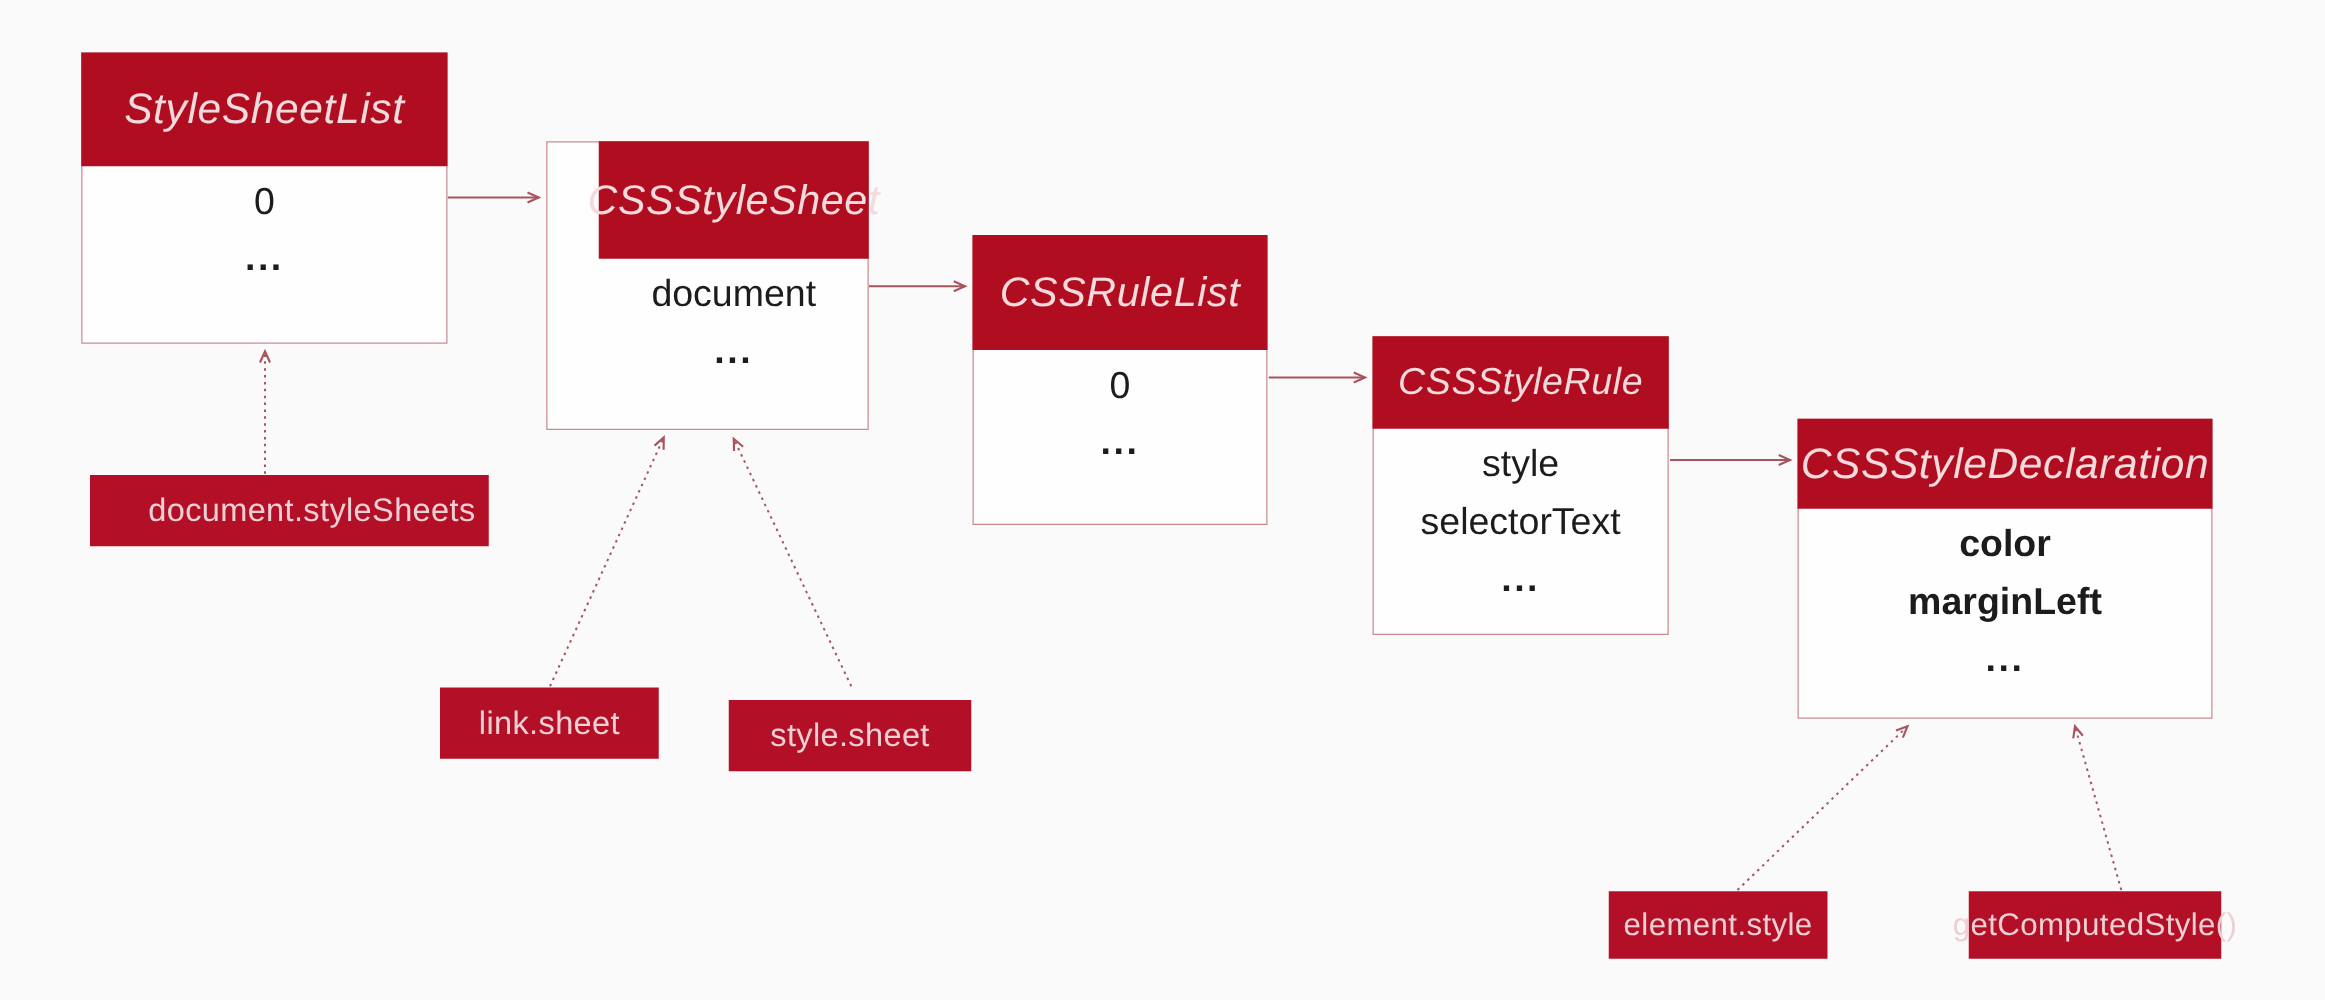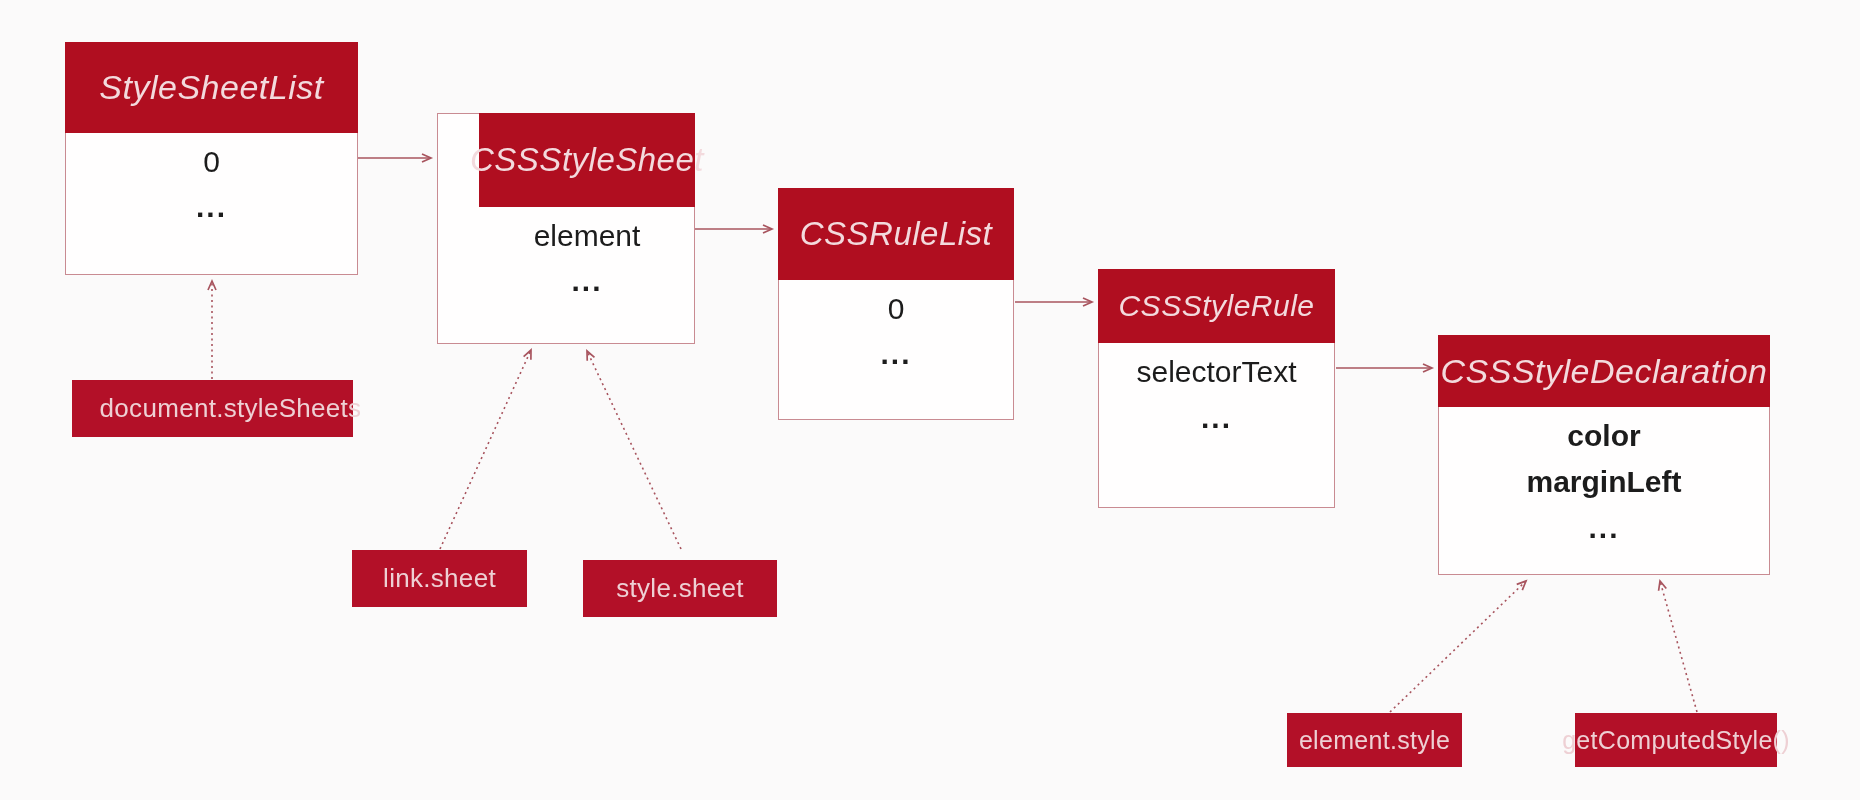--- a/index.html
+++ b/index.html
@@ -61,21 +61,21 @@
   .b5 .box-row { line-height: 46px; font-weight: bold; }
 
   .chip {
     position: absolute;
     background: var(--chip-red);
     color: var(--chip-text);
     display: flex; align-items: center; justify-content: center;
     font-size: 26px;
     letter-spacing: 0.3px;
   }
-  .c1 { left: 72px;   top: 380px; width: 281px; height: 57px; padding-left: 36px; }
+  .c1 { left: 72px;   top: 380px; width: 319px; height: 57px; padding-left: 36px; }
   .c2 { left: 352px;  top: 550px; width: 175px; height: 57px; }
   .c3 { left: 583px;  top: 560px; width: 194px; height: 57px; }
   .c4 { left: 1287px; top: 713px; width: 175px; height: 54px; font-size: 25px; }
   .c5 { left: 1575px; top: 713px; width: 202px; height: 54px; font-size: 25px; }
 </style>
 </head>
 <body>
 
 <div class="stage">
 
@@ -102,36 +102,37 @@
     <div class="box-header">StyleSheetList</div>
     <div class="box-body">
       <div class="box-row">0</div>
       <div class="box-row ellipsis">...</div>
     </div>
   </div>
 
   <div class="class-box b2">
     <div class="box-header">CSSStyleSheet</div>
     <div class="box-body">
-      <div class="box-row">element</div>
+      <div class="box-row">document</div>
       <div class="box-row ellipsis">...</div>
     </div>
   </div>
 
   <div class="class-box b3">
     <div class="box-header">CSSRuleList</div>
     <div class="box-body">
       <div class="box-row">0</div>
       <div class="box-row ellipsis">...</div>
     </div>
   </div>
 
   <div class="class-box b4">
     <div class="box-header">CSSStyleRule</div>
     <div class="box-body">
+      <div class="box-row">style</div>
       <div class="box-row">selectorText</div>
       <div class="box-row ellipsis">...</div>
     </div>
   </div>
 
   <div class="class-box b5">
     <div class="box-header">CSSStyleDeclaration</div>
     <div class="box-body">
       <div class="box-row">color</div>
       <div class="box-row">marginLeft</div>

